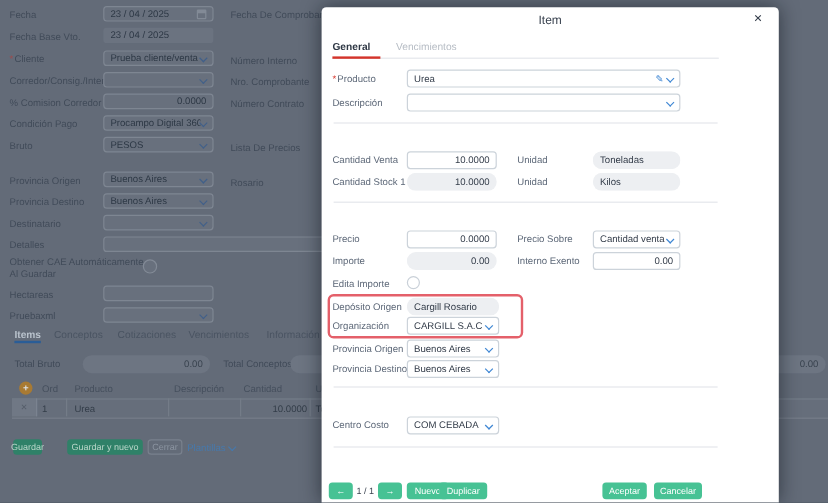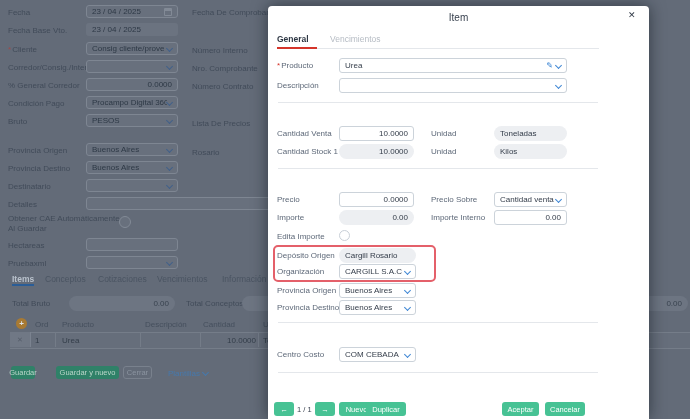--- a/index.html
+++ b/index.html
@@ -66,31 +66,31 @@
       <span class="cal"></span>
     </div>
 
     <span class="bl" style="top:26px">Fecha Base Vto.</span>
     <div class="bf ro" style="top:23px">
       <span>23 / 04 / 2025</span>
     </div>
 
     <span class="bl req" style="top:45px">Cliente</span>
     <div class="bf" style="top:42px">
-      <span>Consig cliente/prove</span>
+      <span>Prueba cliente/venta</span>
       <span class="bchev"></span>
     </div>
 
     <span class="bl" style="top:63px">Corredor/Consig./Interm.</span>
     <div class="bf" style="top:60px">
       <span></span>
       <span class="bchev"></span>
     </div>
 
-    <span class="bl" style="top:81px">% General Corredor</span>
+    <span class="bl" style="top:81px">% Comision Corredor</span>
     <div class="bf num" style="top:78px">
       <span>0.0000</span>
     </div>
 
     <span class="bl" style="top:99px">Condición Pago</span>
     <div class="bf" style="top:96px">
       <span style="overflow:hidden;white-space:nowrap">Procampo Digital 360 di</span>
       <span class="bchev"></span>
     </div>
 
@@ -188,21 +188,21 @@
 
     <div class="gbtn-bg" style="left:11px;width:24px">
       <span>Guardar</span>
       </div>
     <div class="gbtn-bg" style="left:56px;width:63px">
       <span>Guardar y nuevo</span>
       </div>
     <div class="gbtn-bg" style="left:123px;width:29px;background:transparent;border:1px solid #79818d;color:#8b94a0;box-sizing:border-box">
       <span>Cerrar</span>
       </div>
-    <div class="abs" style="left:168px;top:369px;font-size:8px;color:#4679ad;display:flex;align-items:center;gap:3px">
+    <div class="abs" style="left:156px;top:369px;font-size:8px;color:#4679ad;display:flex;align-items:center;gap:3px">
       <span>Plantillas</span>
       <span class="bchev" style="border-color:#4679ad;margin:0 0 2px 0"></span>
     </div>
   </div>
 
   <div class="modal">
 
     <div class="abs" style="left:0;right:0;top:6px;text-align:center;font-size:10px;color:#3a4350;font-weight:500">Item</div>
     <div class="abs" style="left:360px;top:4px;font-size:9px;color:#333c49;cursor:pointer">✕</div>
 
@@ -250,21 +250,21 @@
     <span class="ml2" style="top:189px">Precio Sobre</span>
     <div class="mf" style="left:226px;top:186px;width:73px">
       <span>Cantidad venta</span>
       <span class="mchev"></span>
     </div>
 
     <span class="ml" style="top:207px">Importe</span>
     <div class="mf ro num" style="left:71px;top:204px;width:75px">
       <span>0.00</span>
     </div>
-    <span class="ml2" style="top:207px">Importe Interno</span>
+    <span class="ml2" style="top:207px">Interno Exento</span>
     <div class="mf num" style="left:226px;top:204px;width:73px">
       <span>0.00</span>
     </div>
 
     <span class="ml" style="top:226px">Edita Importe</span>
     <span class="circle-m" style="left:71px;top:224px"></span>
 
     <div class="hlbox"></div>
     <span class="ml" style="top:245px">Depósito Origen</span>
     <div class="mf ro" style="left:71px;top:242px;width:77px">

